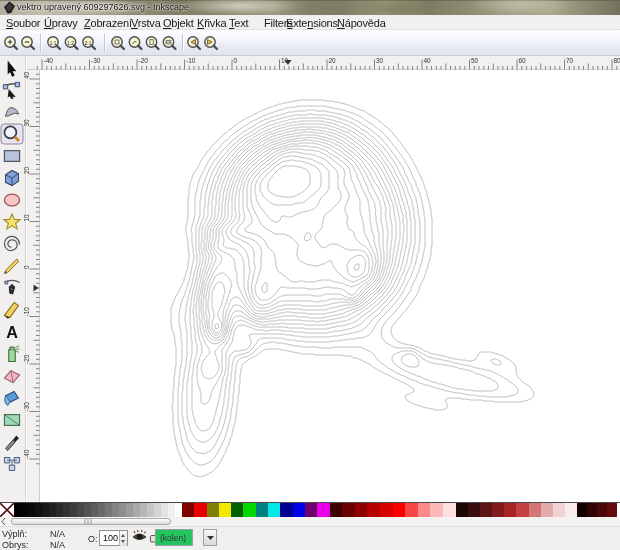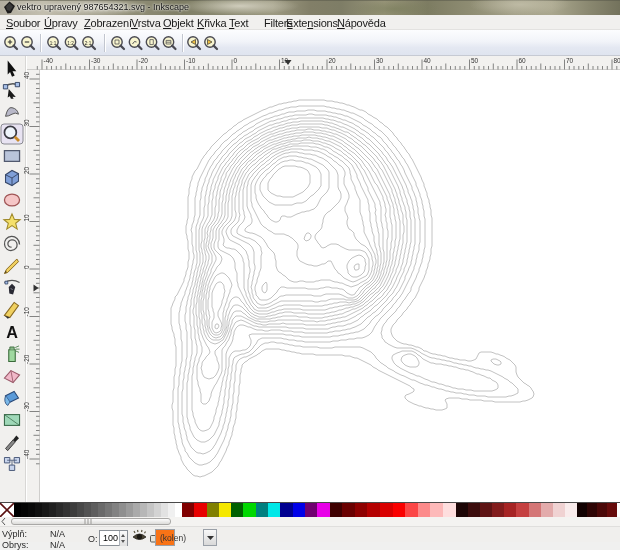--- a/index.html
+++ b/index.html
@@ -24,36 +24,36 @@
 #vruler{position:absolute;left:27px;top:70px;width:13px;height:432px;background:#f2f1ef;border-right:1px solid #cfcecc}
 #hruler{position:absolute;left:27px;top:56px;width:593px;height:14px;background:#f2f1ef;border-bottom:1px solid #cfcecc}
 #canvas{position:absolute;left:41px;top:71px;width:579px;height:431px;background:#fff;overflow:hidden}
 #palette{position:absolute;left:0;top:502px;width:620px;height:15px;background:#fff;border-top:1px solid #4a4a4a;display:flex}
 #palette div{height:14px;flex:none}
 #pscroll{position:absolute;left:0;top:517px;width:620px;height:9px;background:#f4f3f1}
 #pthumb{position:absolute;left:11px;top:518px;width:160px;height:7px;background:linear-gradient(180deg,#fdfdfd,#dcdbd9);border:1px solid #a9a8a6;border-radius:3px}
 #statusbar{position:absolute;left:0;top:526px;width:620px;height:16px;background:#f0efed;border-top:1px solid #e0dfdd;font-size:9px;color:#2a2a2a}
 .sb{position:absolute;white-space:nowrap}
 #spin{position:absolute;left:99px;top:530px;width:29px;height:16px;background:#fff;border:1px solid #8a9097;font-size:9px}
-#laybox{position:absolute;left:155px;top:529px;width:20px;height:17px;background:#f97316;border:1px solid #9aa0a8;font-size:8.5px;color:#333}
+#laybox{position:absolute;left:155px;top:529px;width:38px;height:17px;background:#22c55e;border:1px solid #9aa0a8;font-size:8.5px;color:#333}
 #laybtn{position:absolute;left:203px;top:529px;width:14px;height:17px;background:linear-gradient(180deg,#f8f8f8,#d9d9d9);border:1px solid #9aa0a8}
 svg{display:block}
 </style></head>
 <body>
 <div id="titlebar">
     <div class="blot4"></div>
     <div class="blot1"></div>
     <div class="blot2"></div>
     <div class="blot3"></div>
   </div>
 <svg class="abs" style="left:3px;top:1px" width="13" height="13" viewBox="0 0 13 13">
     <path d="M6.5 0.5 L12 5 L8 12 L4.5 12.5 L1 6 Z" fill="#1c1c1c"></path>
     <path d="M6.5 2 L10 5.5 L7 10 L4 9 L3 5.5 Z" fill="#3a3a3a"></path>
   </svg>
-<div id="titletext">vektro upravený 987654321.svg - Inkscape</div>
+<div id="titletext">vektro upravený 609297626.svg - Inkscape</div>
 
 <div id="menubar">
 <span style="left:6px"><u>S</u>oubor</span>
 <span style="left:44px"><u>Ú</u>pravy</span>
 <span style="left:84px"><u>Z</u>obrazení</span>
 <span style="left:131px"><u>V</u>rstva</span>
 <span style="left:163px"><u>O</u>bjekt</span>
 <span style="left:197px"><u>K</u>řivka</span>
 <span style="left:229px"><u>T</u>ext</span>
 <span style="left:264px">Filter<u>s</u></span>

